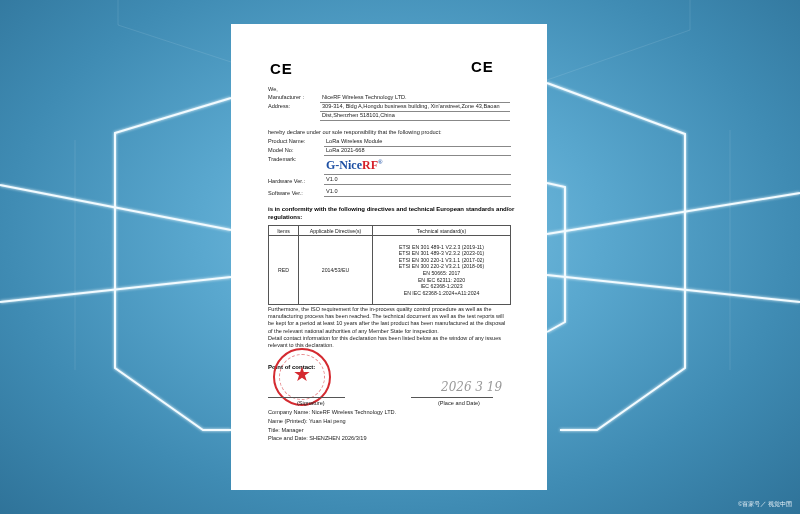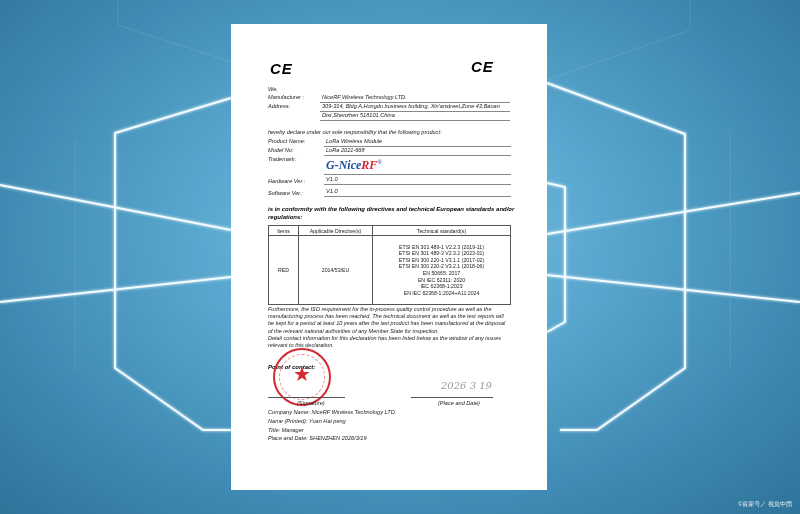--- a/index.html
+++ b/index.html
@@ -6,21 +6,21 @@
   body {
     width: 800px; height: 514px; overflow: hidden; position: relative;
     font-family: "Liberation Sans", sans-serif;
     background: radial-gradient(ellipse at 50% 45%, #7ec3e4 0%, #5aa8cf 35%, #3f8bb3 70%, #2f7399 100%);
   }
   .bg-svg { position: absolute; left: 0; top: 0; width: 800px; height: 514px; }
   .doc {
     position: absolute; left: 231px; top: 24px; width: 316px; height: 466px;
     background: #ffffff; color: #111;
   }
-  .abs { position: absolute; font-style: italic; }
+  .abs { position: absolute; }
   .ce { font-family: "Liberation Sans", sans-serif; font-weight: bold; font-size: 15px; letter-spacing: 1px; color: #000; }
   .title { font-weight: bold; font-size: 9.5px; letter-spacing: 0.1px; color: #000; }
   .t { font-size: 5.6px; line-height: 7px; color: #222; white-space: nowrap; }
   .tb { font-size: 6px; font-weight: bold; color: #000; white-space: nowrap; }
   .uline { position: absolute; height: 0; border-top: 1px solid #888; }
   .trademark { font-family: "Liberation Serif", serif; font-weight: bold; font-size: 12px; color: #1d4fa3; }
   .trademark .rf { color: #d6202a; text-align: center; }
   .trademark sup { font-size: 6px; color: #1d4fa3; }
   table.std {
     position: absolute; left: 37px; top: 201px; width: 243px; border-collapse: collapse;
@@ -29,21 +29,21 @@
   table.std td, table.std th { border: 0.8px solid #555; text-align: center; font-weight: normal; padding: 0; }
   table.std th { height: 9px; }
   table.std td { height: 68px; vertical-align: middle; }
   .stdlist div { line-height: 6.6px; }
   .para { font-size: 5.5px; line-height: 7.2px; color: #222; width: 250px; }
   .stamp { position: absolute; left: 42px; top: 324px; width: 58px; height: 58px; border-radius: 50%;
            border: 2px solid #d42a30; box-sizing: border-box; }
   .stamp::after { content: ""; position: absolute; left: 4px; top: 4px; right: 4px; bottom: 4px; border-radius: 50%;
            border: 1px dashed rgba(212,42,48,0.55); }
   .star { position: absolute; left: 18px; top: 14px; font-size: 20px; color: #d42a30; line-height: 20px; }
-  .hand { font-family: "DejaVu Serif", serif; font-size: 10px; color: #999; text-align: right; }
+  .hand { font-family: "DejaVu Serif", serif; font-style: italic; font-size: 12px; color: #999; text-align: right; }
   .watermark { position: absolute; right: 8px; bottom: 5px; font-size: 6px; color: #e8f2f8; }
 </style>
 </head>
 <body>
 
 <svg class="bg-svg" viewBox="0 0 800 514">
   <defs>
     <filter id="glow" x="-20%" y="-20%" width="140%" height="140%">
       <feGaussianBlur stdDeviation="1.6" result="b"></feGaussianBlur>
       <feMerge>

